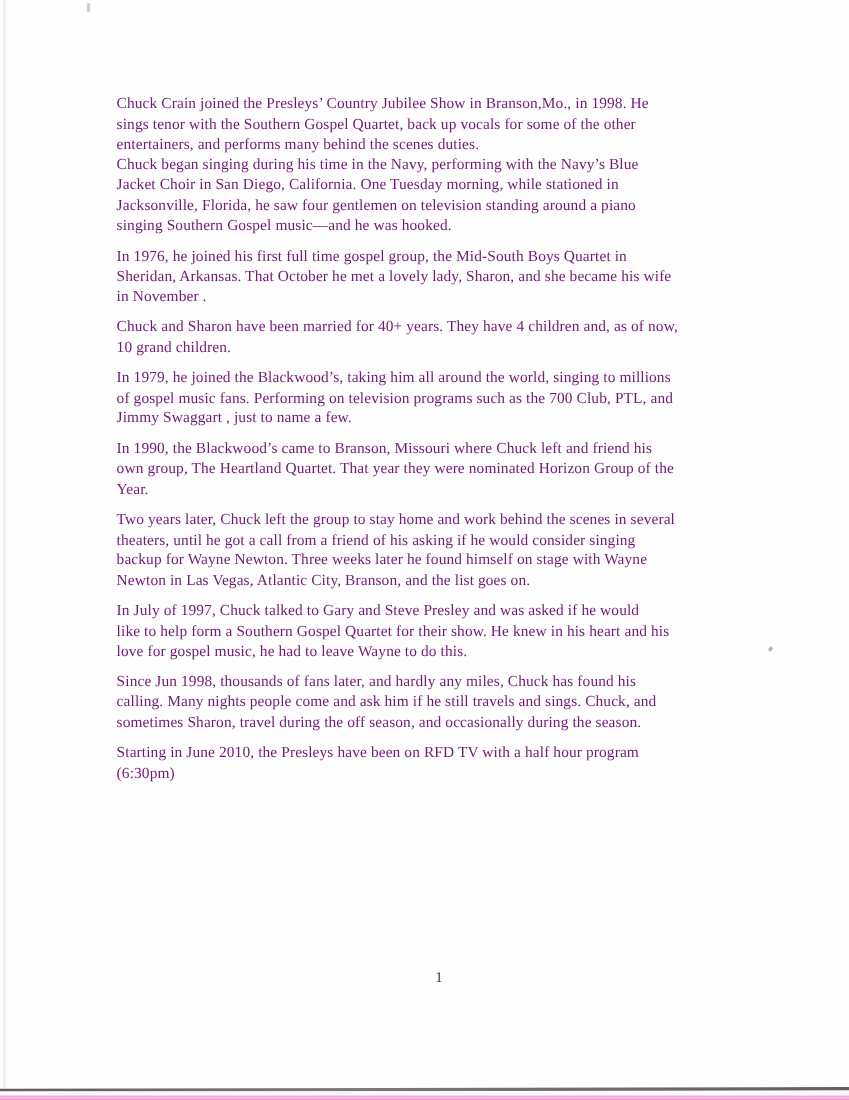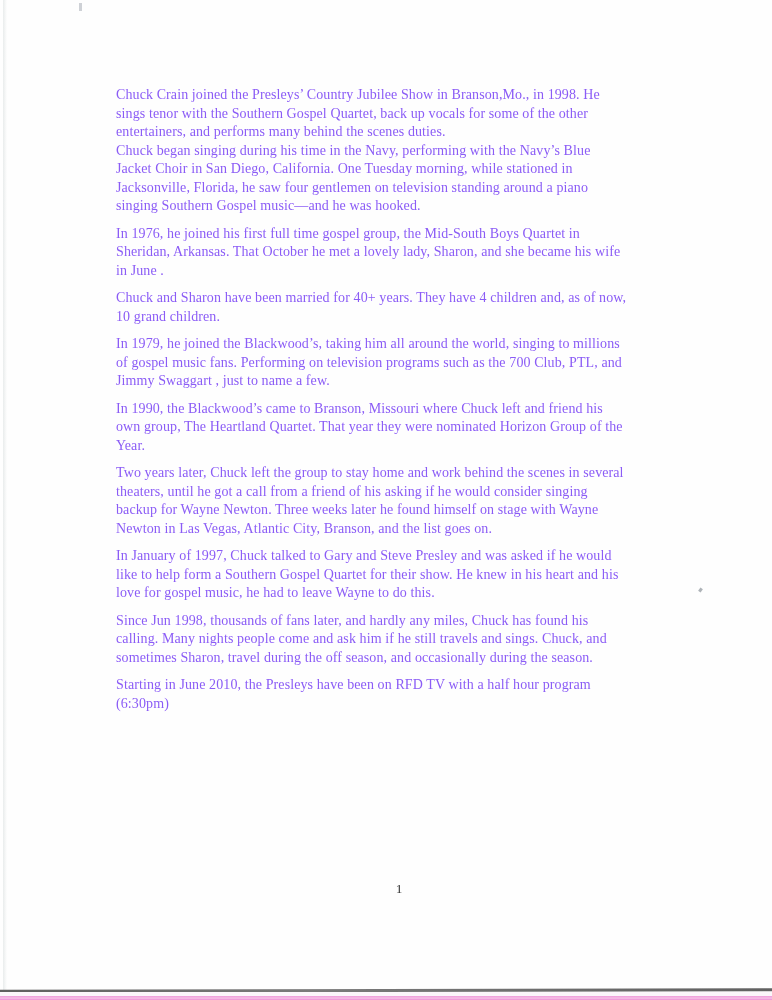--- a/index.html
+++ b/index.html
@@ -23,24 +23,24 @@
   .left-edge {
     position: absolute;
     left: 3px;
     top: 0;
     width: 4px;
     height: 992px;
     background: linear-gradient(to right, #e9ecec, rgba(255,255,255,0));
   }
   .content {
     position: absolute;
-    left: 116px;
+    left: 106px;
     top: 86px;
     width: 562px;
-    color: #8b5cf6;
+    color: #701a75;
     font-size: 14px;
     line-height: 18.5px;
   }
   .content p {
     margin: 0 0 9px 0;
     white-space: pre-line;
     letter-spacing: 0.1px;
   }
   .content p.tight {
     margin-bottom: 0;
@@ -112,34 +112,34 @@
   <div class="content">
     <p class="tight">Chuck Crain joined the Presleys’ Country Jubilee Show in Branson,Mo., in 1998. He
 sings tenor with the Southern Gospel Quartet, back up vocals for some of the other
 entertainers, and performs many behind the scenes duties.</p>
     <p>Chuck began singing during his time in the Navy, performing with the Navy’s Blue
 Jacket Choir in San Diego, California. One Tuesday morning, while stationed in
 Jacksonville, Florida, he saw four gentlemen on television standing around a piano
 singing Southern Gospel music—and he was hooked.</p>
     <p>In 1976, he joined his first full time gospel group, the Mid-South Boys Quartet in
 Sheridan, Arkansas. That October he met a lovely lady, Sharon, and she became his wife
-in June .</p>
+in November .</p>
     <p>Chuck and Sharon have been married for 40+ years. They have 4 children and, as of now,
 10 grand children.</p>
     <p>In 1979, he joined the Blackwood’s, taking him all around the world, singing to millions
 of gospel music fans. Performing on television programs such as the 700 Club, PTL, and
 Jimmy Swaggart , just to name a few.</p>
     <p>In 1990, the Blackwood’s came to Branson, Missouri where Chuck left and friend his
 own group, The Heartland Quartet. That year they were nominated Horizon Group of the
 Year.</p>
     <p>Two years later, Chuck left the group to stay home and work behind the scenes in several
 theaters, until he got a call from a friend of his asking if he would consider singing
 backup for Wayne Newton. Three weeks later he found himself on stage with Wayne
 Newton in Las Vegas, Atlantic City, Branson, and the list goes on.</p>
-    <p>In January of 1997, Chuck talked to Gary and Steve Presley and was asked if he would
+    <p>In July of 1997, Chuck talked to Gary and Steve Presley and was asked if he would
 like to help form a Southern Gospel Quartet for their show. He knew in his heart and his
 love for gospel music, he had to leave Wayne to do this.</p>
     <p>Since Jun 1998, thousands of fans later, and hardly any miles, Chuck has found his
 calling. Many nights people come and ask him if he still travels and sings. Chuck, and
 sometimes Sharon, travel during the off season, and occasionally during the season.</p>
     <p>Starting in June 2010, the Presleys have been on RFD TV with a half hour program
 (6:30pm)</p>
   </div>
 
   <div class="page-number">1</div>

